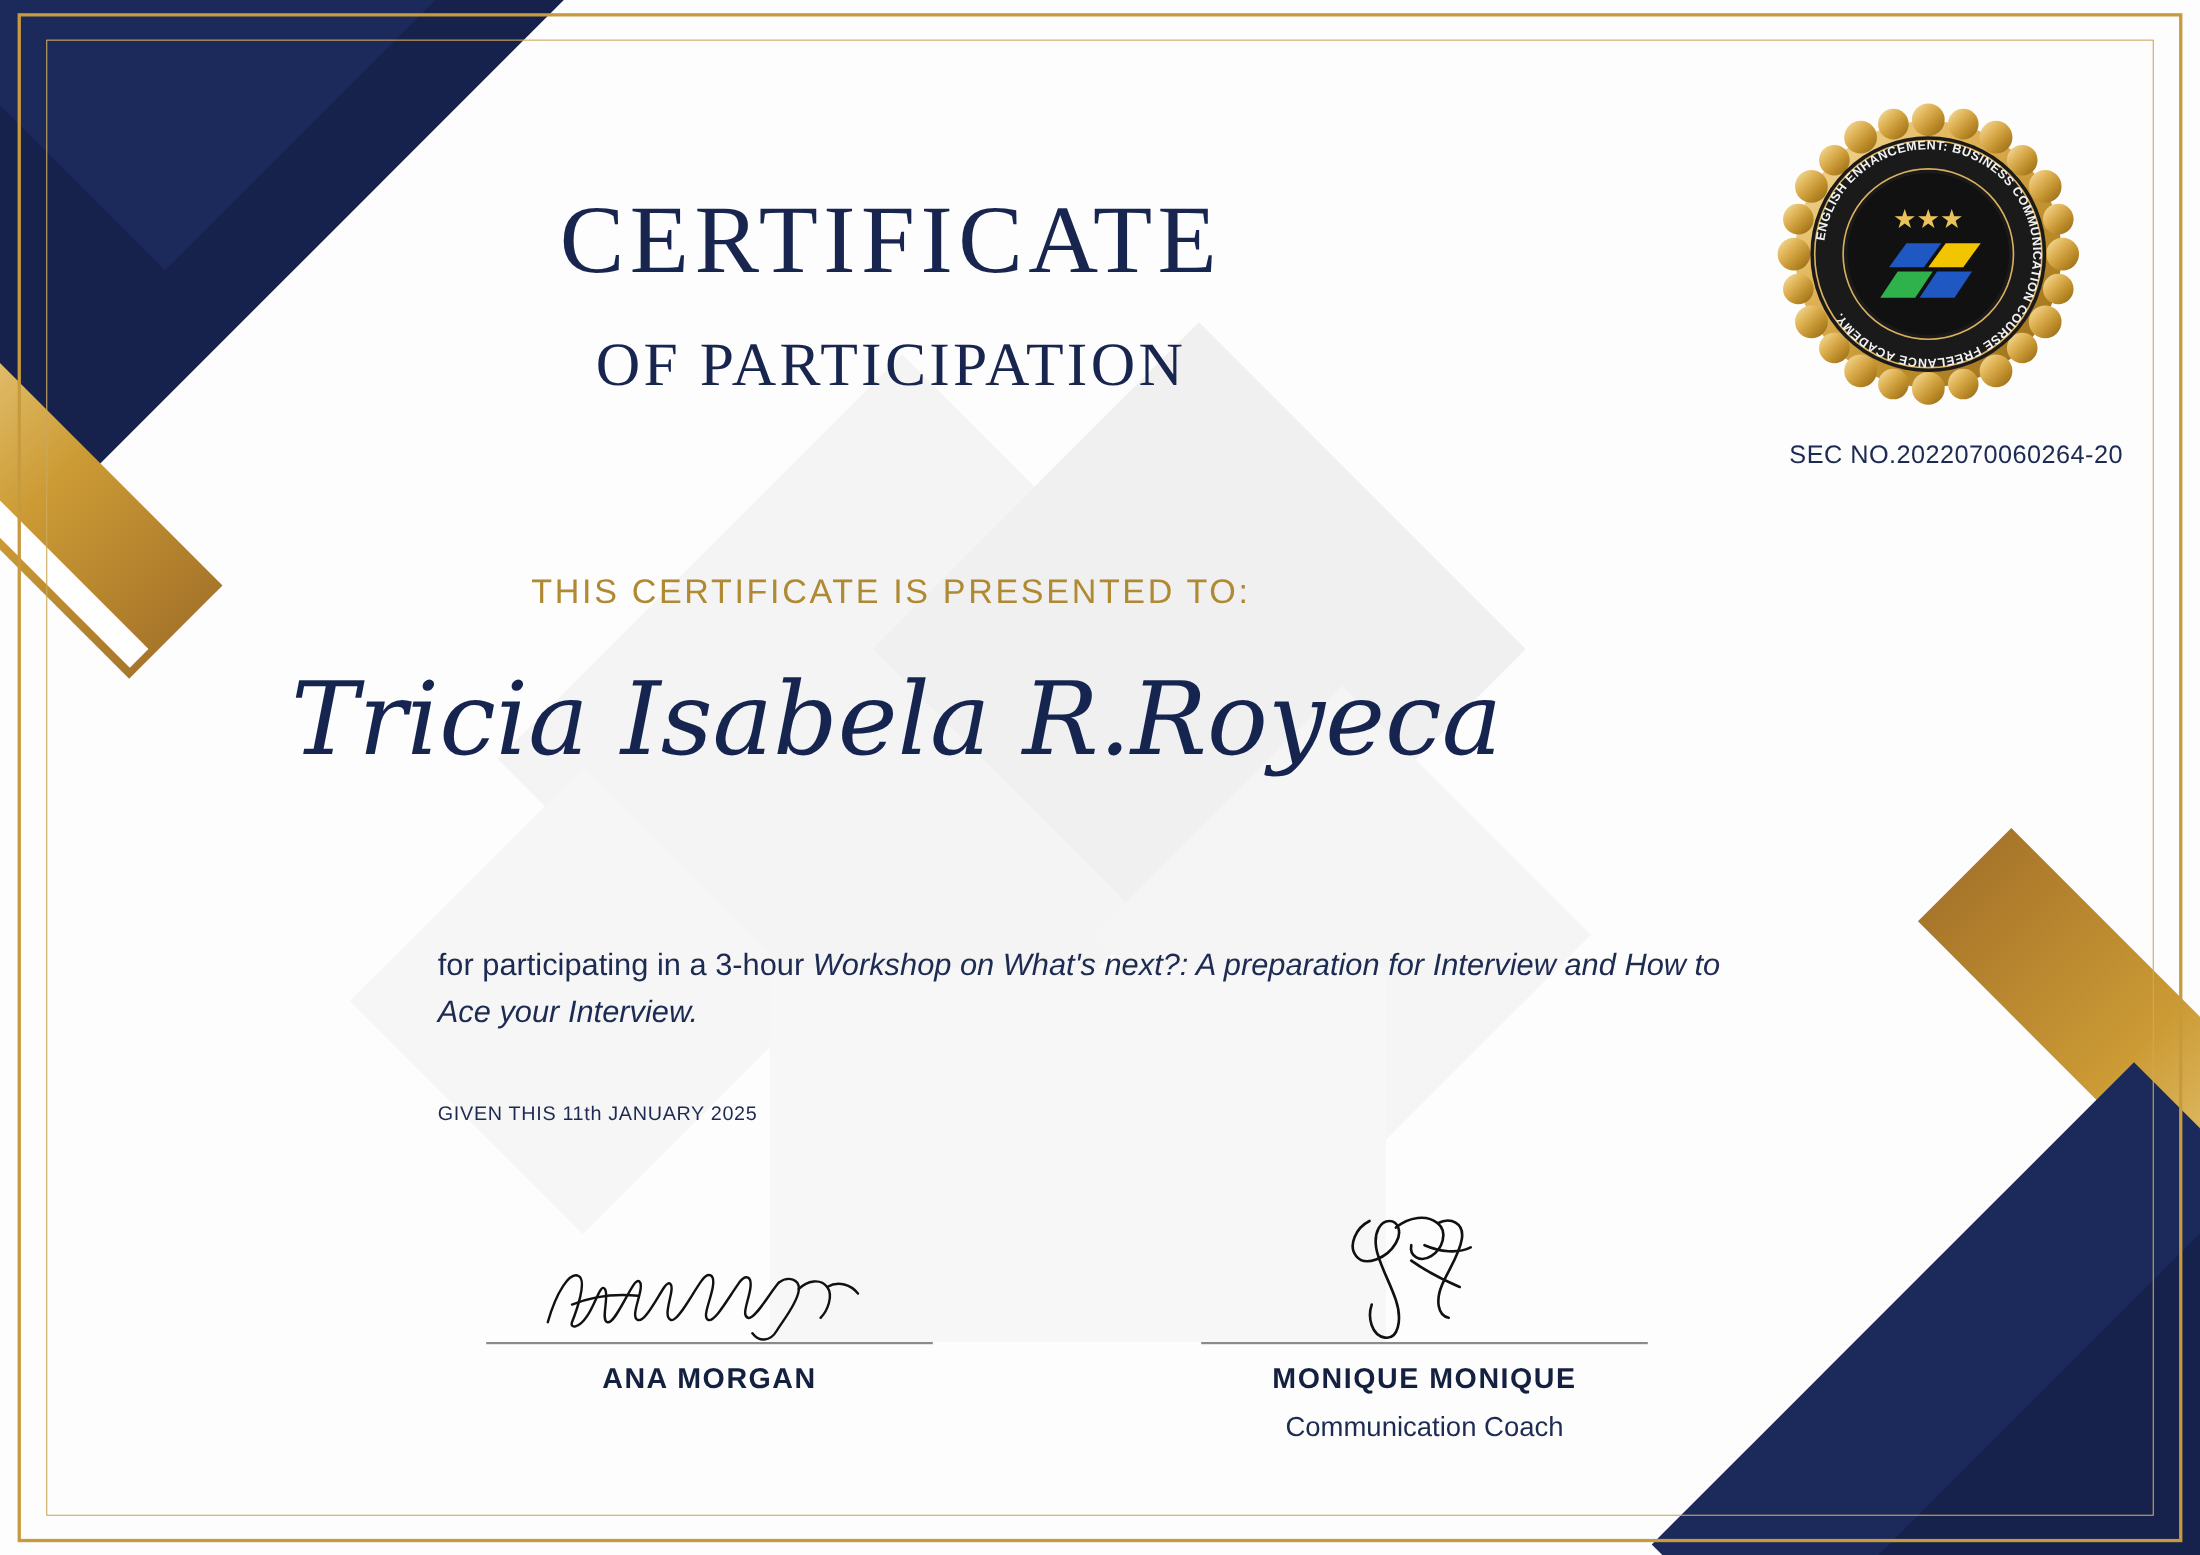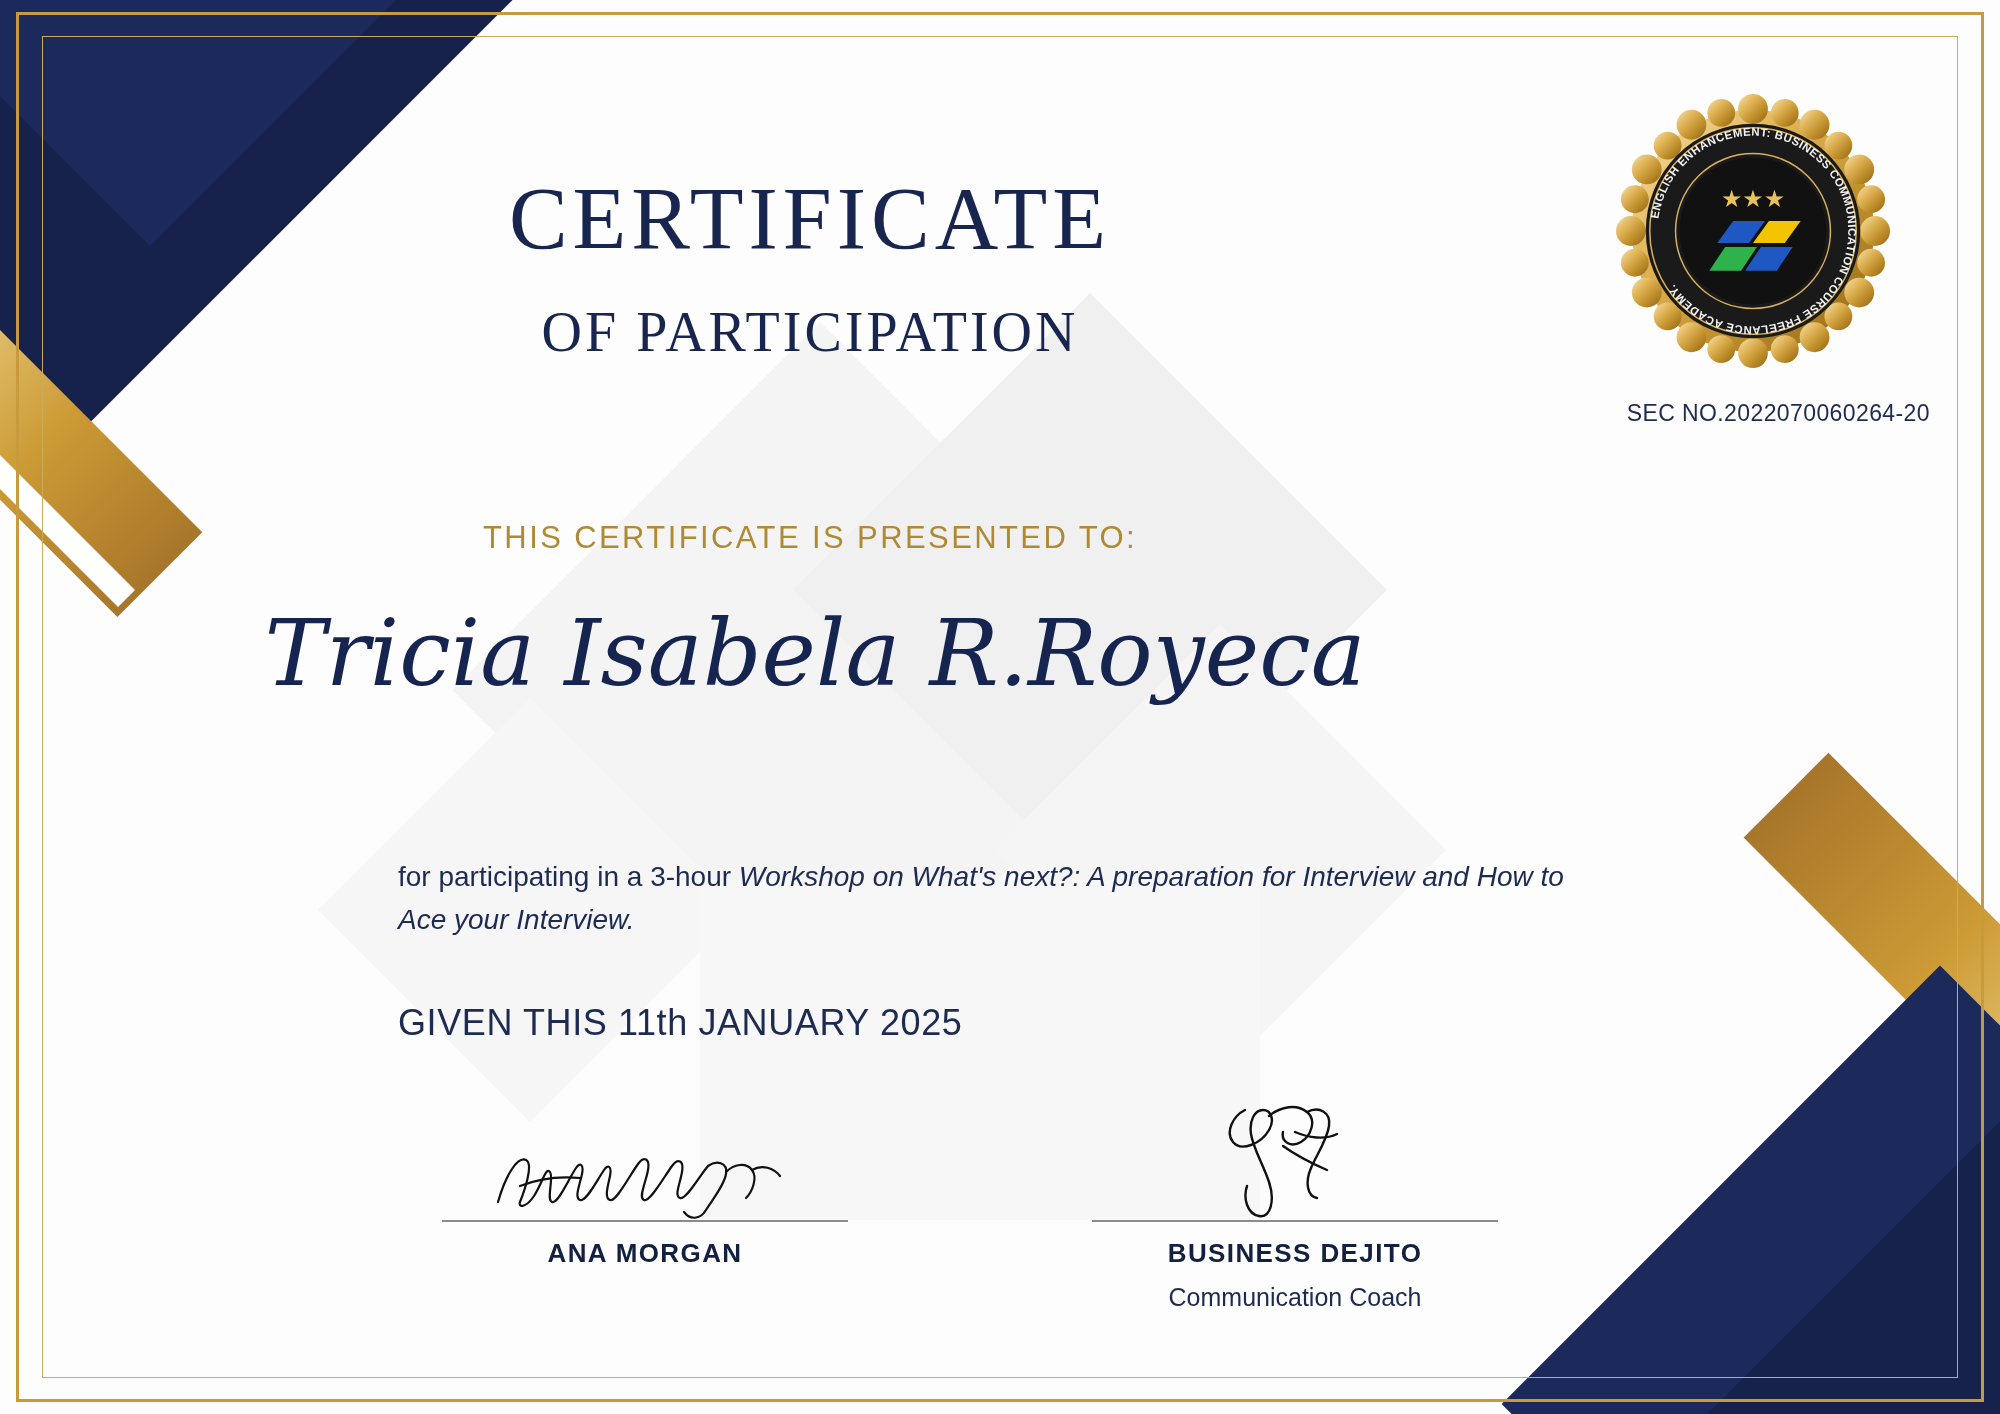--- a/index.html
+++ b/index.html
@@ -165,21 +165,21 @@
     width: 1190px;
     font-size: 28px;
     line-height: 1.55;
     color: #1d2a52;
   }
   .body-text em { font-style: italic; }
 
   .given-date {
     position: absolute;
     left: 398px; top: 1002px;
-    font-size: 36px;
+    font-size: 18px;
     letter-spacing: 0.6px;
     color: #1d2a52;
   }
 
   
   .sig-block { position: absolute; text-align: center; }
   .sig-left  { left: 430px;  top: 1110px; width: 430px; }
   .sig-right { left: 1080px; top: 1110px; width: 430px; }
 
   .sig-img { height: 110px; position: relative; }
@@ -339,18 +339,18 @@
           <g fill="none" stroke="#111" stroke-width="2.4" stroke-linecap="round">
             <path d="M60,24 C48,30 40,46 48,56 C56,66 76,58 84,44 C90,34 86,24 78,24 C70,24 64,34 66,48 C68,62 78,78 84,96 C90,114 86,132 74,130 C62,128 58,112 62,100"></path>
             <path d="M84,30 C96,20 112,18 122,26 C132,34 126,50 116,56 C106,62 96,56 98,46"></path>
             <path d="M122,26 C134,20 146,26 144,40 C142,54 132,68 126,82 C120,96 122,110 132,112"></path>
             <path d="M98,60 C112,70 128,78 142,84"></path>
             <path d="M110,46 C124,52 140,54 152,48"></path>
           </g>
         </svg>
       </div>
       <div class="sig-line"></div>
-      <div class="sig-name">BUSINESS DEJITO</div>
+      <div class="sig-name">MONIQUE MONIQUE</div>
       <div class="sig-role">Communication Coach</div>
     </div>
 
   </div>
 </div>
 
 </body></html>

